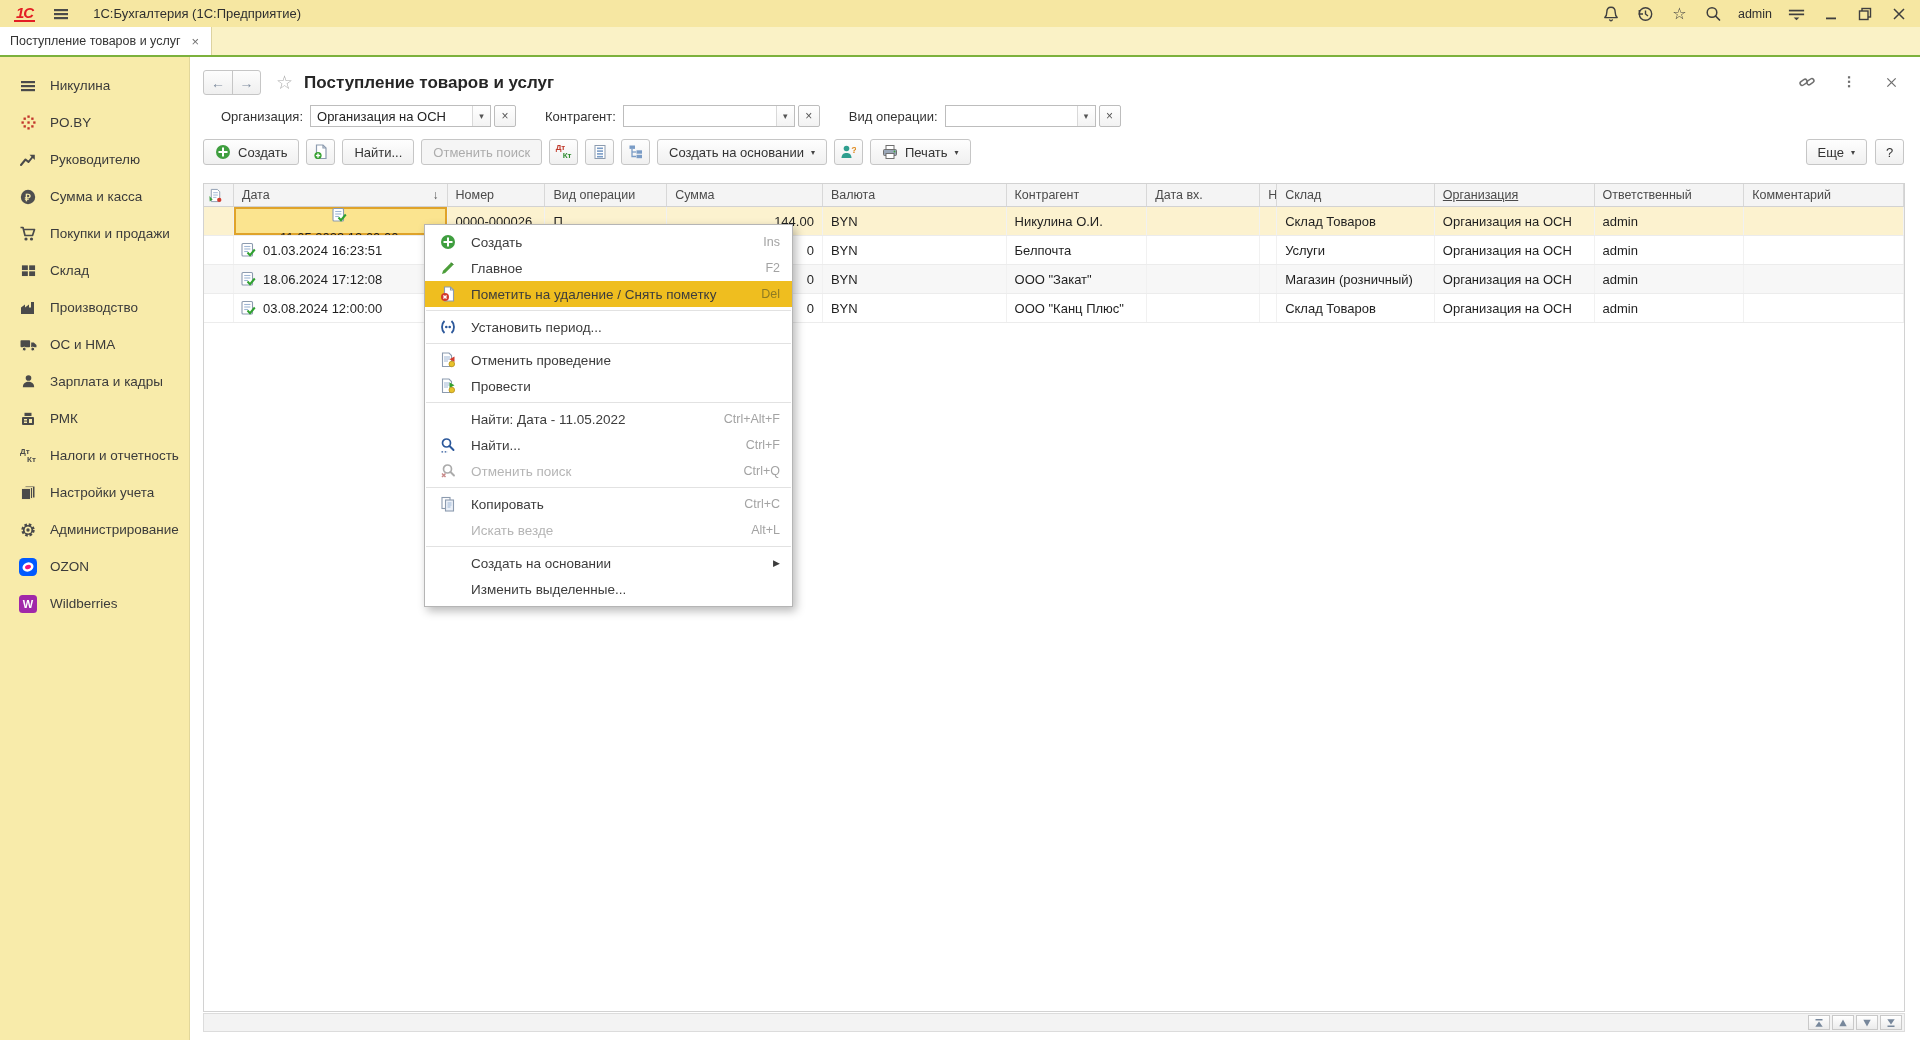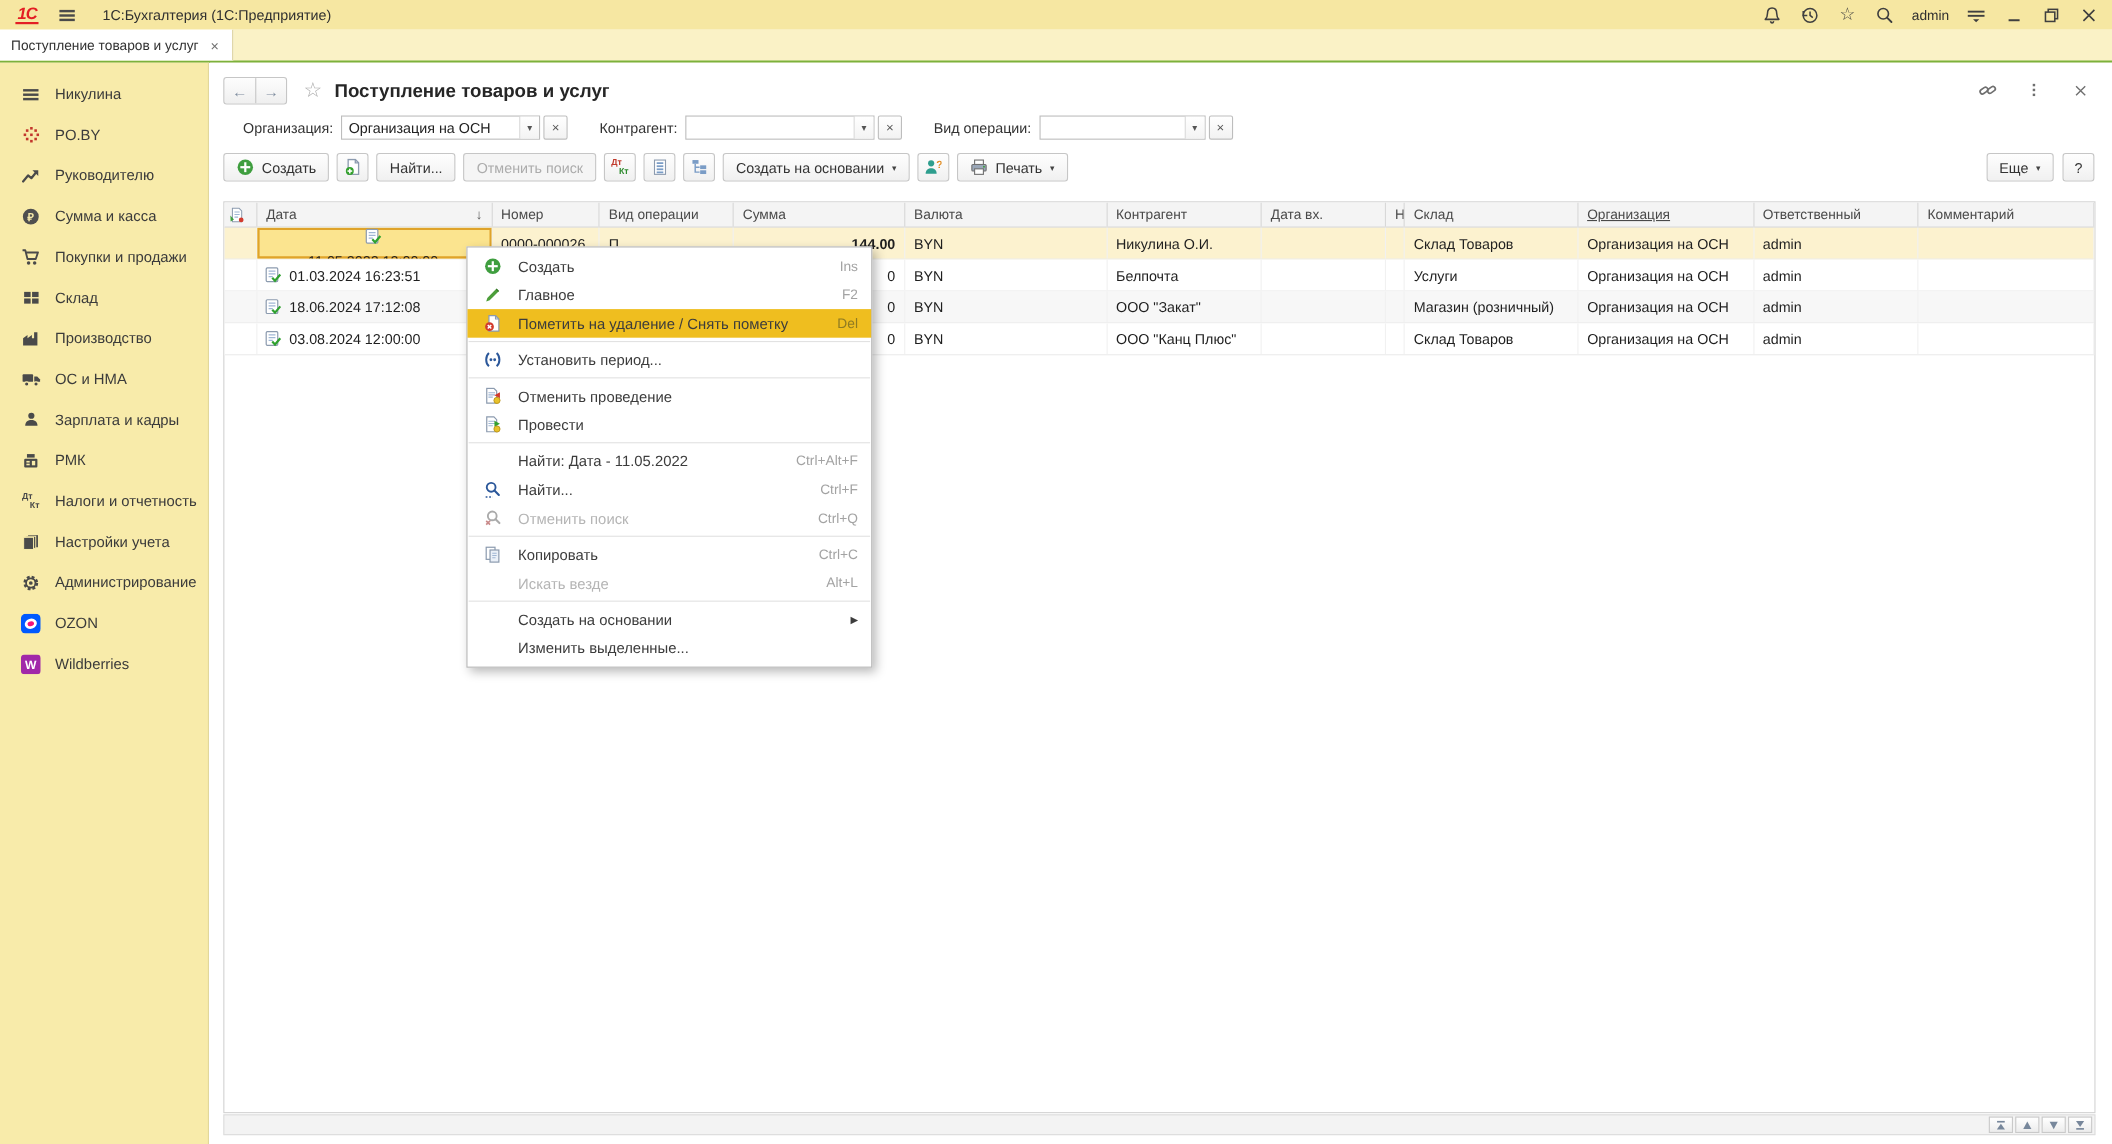--- a/index.html
+++ b/index.html
@@ -600,21 +600,21 @@
                   <path d="M4.2 7 H10.4"></path>
                   <path d="M4.2 9.5 H8"></path>
                 </g>
                 <path d="M7.5 10.5 L10 13.2 L14.8 7.5" fill="none" stroke="#2FA12F" stroke-width="2"></path>
               </svg>
             </span>
             <span>11.05.2022 12:00:00</span>
           </div>
           <div class="td" style="width: 98px;">0000-000026</div>
           <div class="td" style="width: 122px;">П</div>
-          <div class="td num" style="width: 156px; font-weight: bold;">144.00</div>
+          <div class="td num" style="width: 156px;">144.00</div>
           <div class="td" style="width: 184px;">BYN</div>
           <div class="td" style="width: 141px;">Никулина О.И.</div>
           <div class="td" style="width: 113px;"></div>
           <div class="td" style="width: 16px;"></div>
           <div class="td" style="width: 158px;">Склад Товаров</div>
           <div class="td" style="width: 160px;">Организация на ОСН</div>
           <div class="td" style="width: 150px;">admin</div>
           <div class="td" style="width: 160px;"></div>
         </div>
         <div class="trow">

